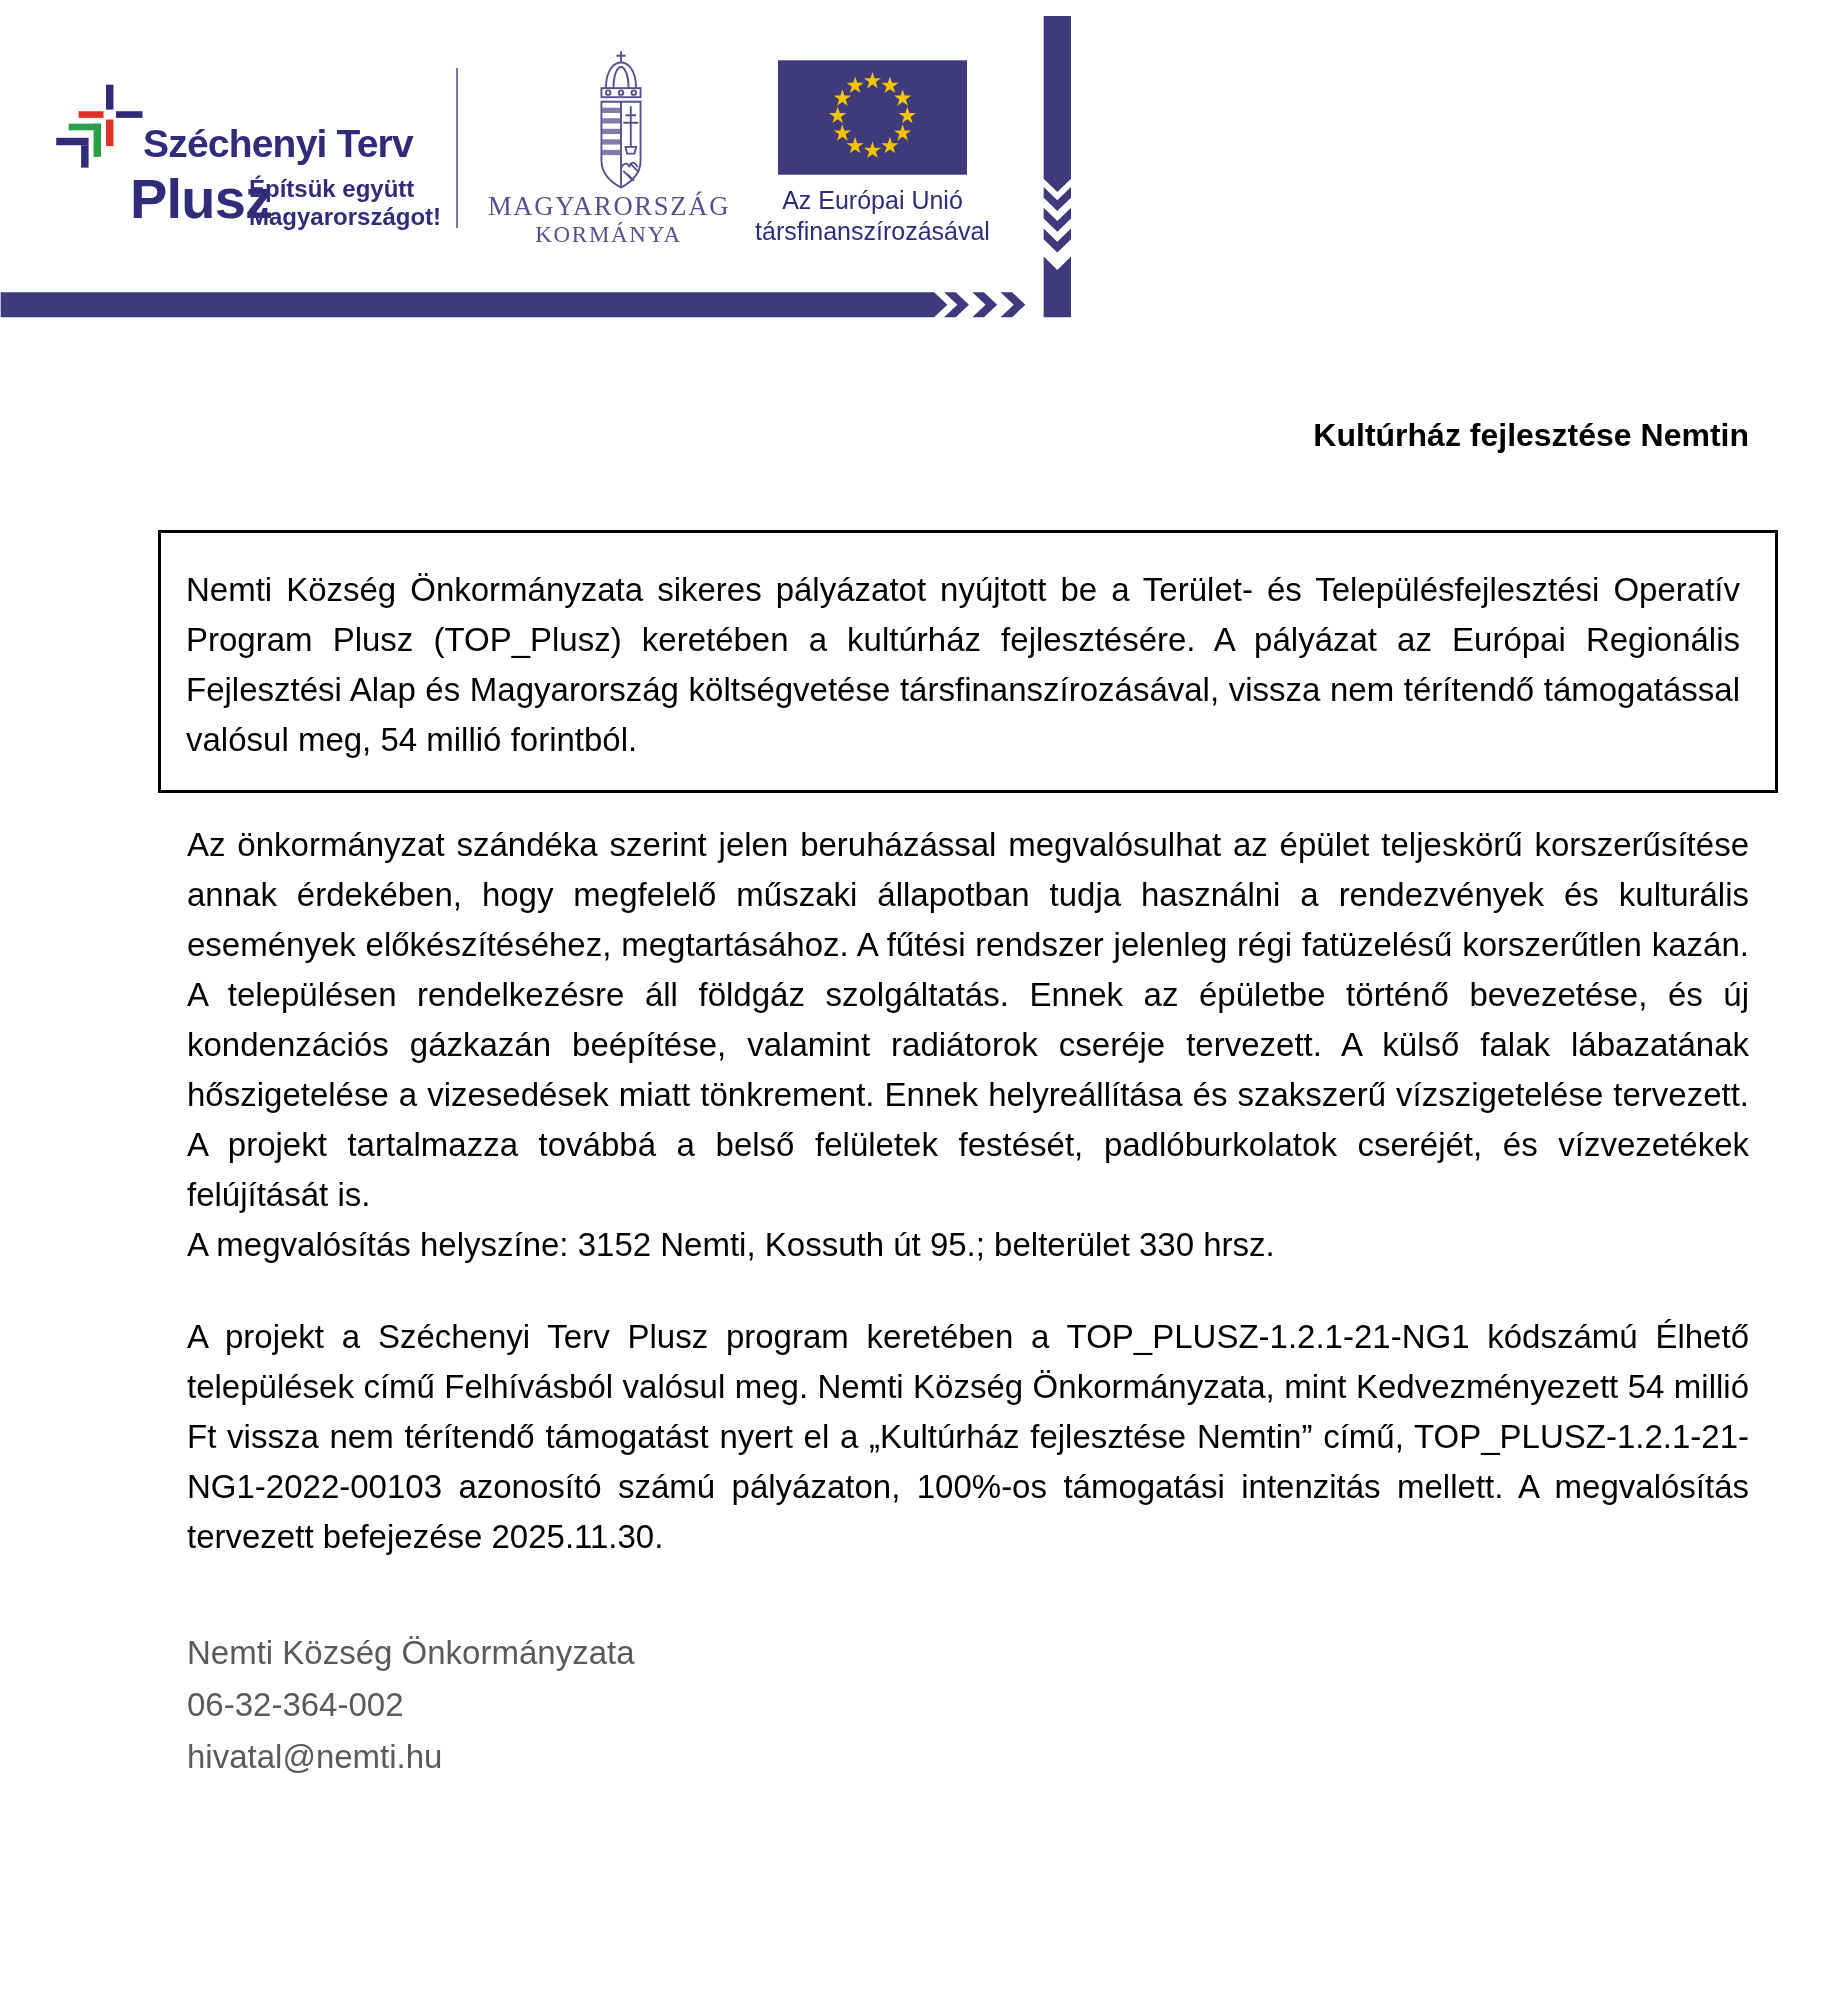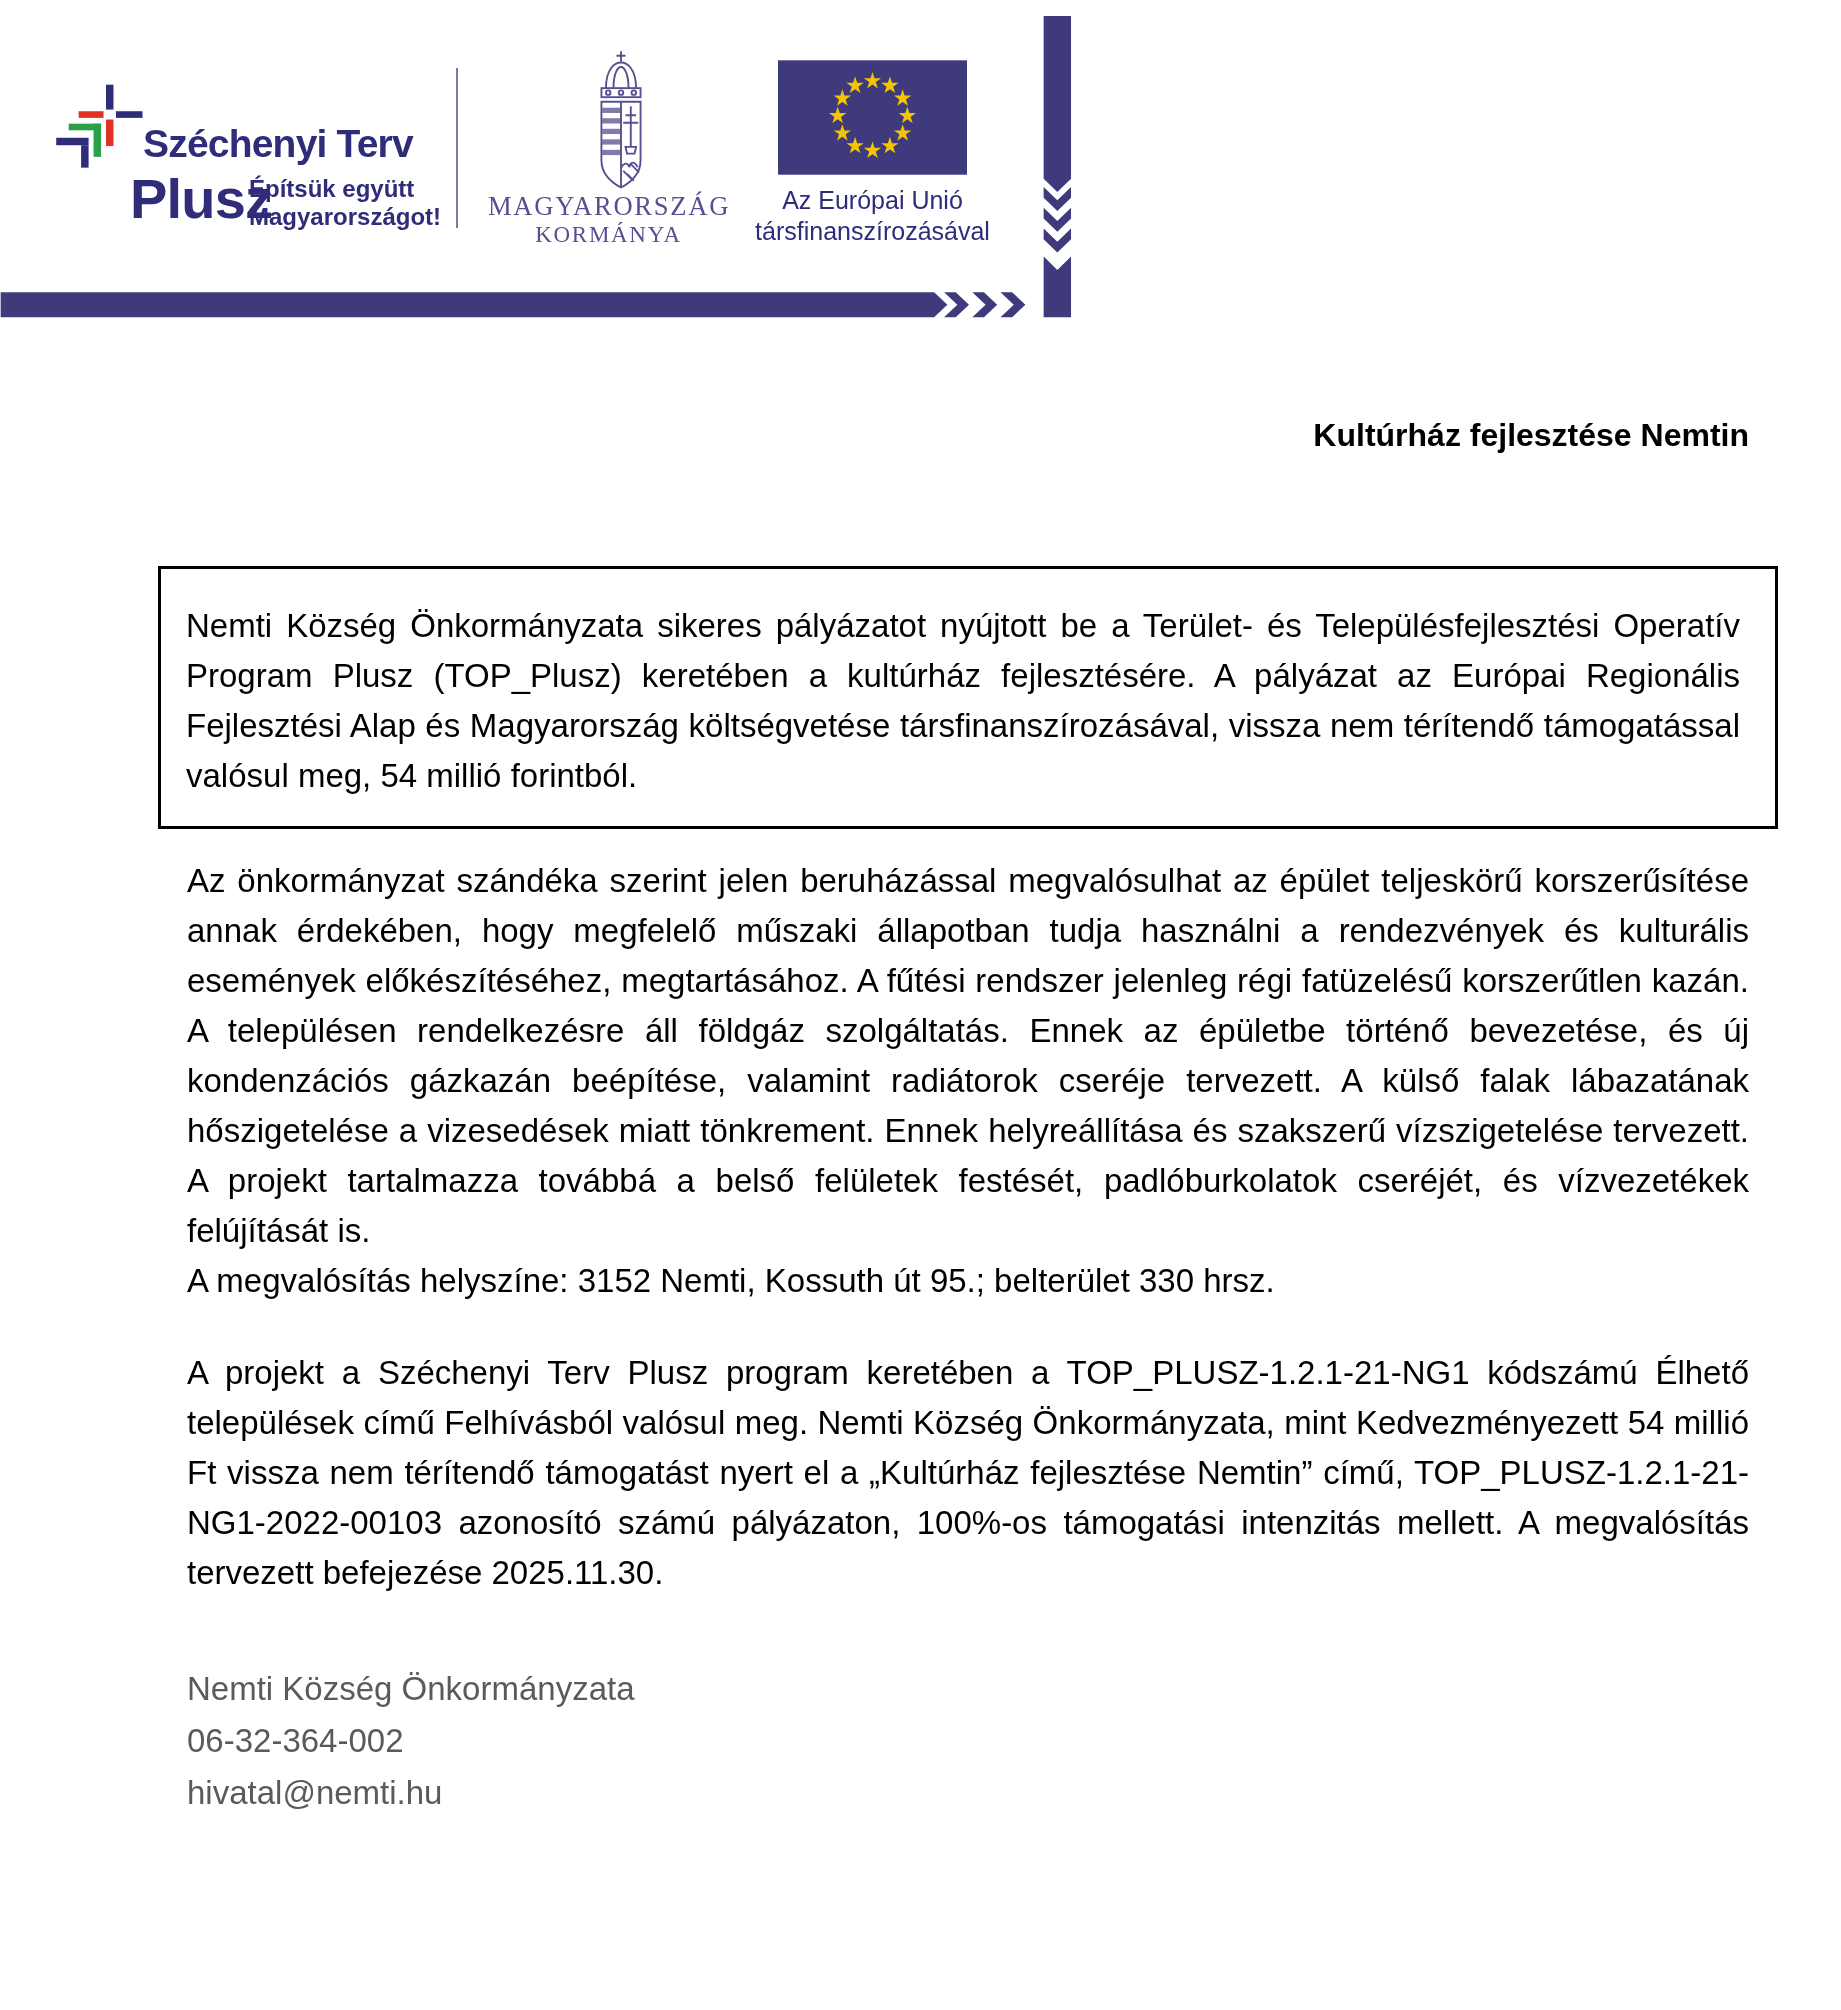--- a/index.html
+++ b/index.html
@@ -60,21 +60,21 @@
 
   
   .content{
     position:absolute;left:187px;top:414px;width:1562px;
     font-size:33px;line-height:50px;
   }
   .doc-title{
     text-align:right;font-size:32px;font-weight:700;line-height:42px;
   }
   .highlight-box{
-    margin:110px -29px 0 -29px;
+    margin:74px -29px 0 -29px;
     border:3.3px solid #000;
     padding:32px 35px 25px 25px;
     text-align:justify;
   }
   .para{margin-top:27.4px;text-align:justify;}
   .plain-line{margin-top:0;}
   .publicity-line{margin-top:35px;}
   .para-program{margin-top:42px;text-align:justify;}
   .contact{
     margin-top:65px;

